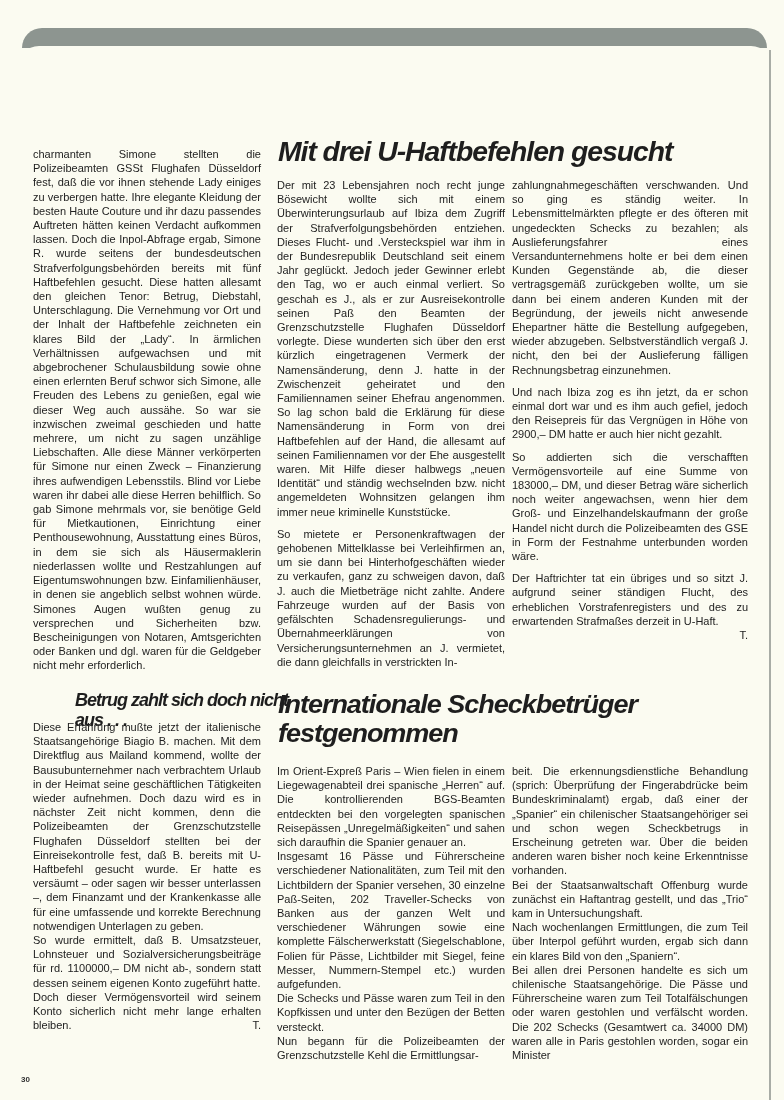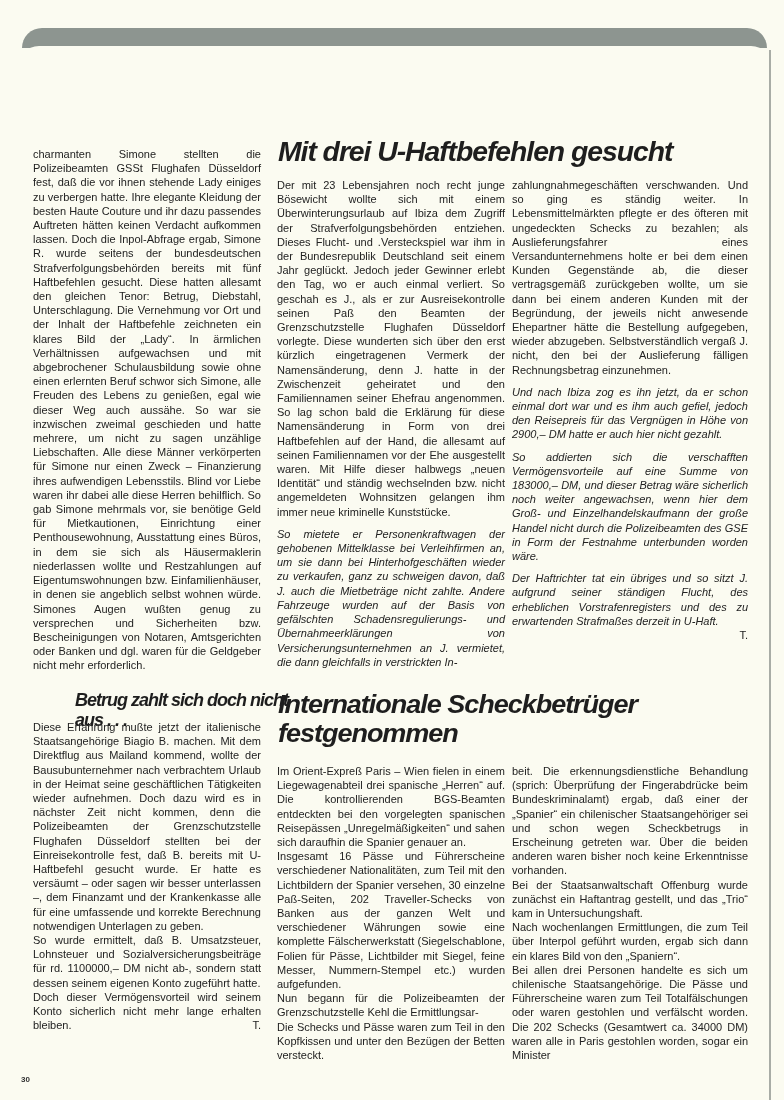--- a/index.html
+++ b/index.html
@@ -21,21 +21,21 @@
   .col-divider {
     position: absolute; left: 769px; top: 50px; width: 2px; height: 1050px;
     background: #a8aca6;
   }
   .col {
     position: absolute;
     font-size: 11px; line-height: 14.2px;
     text-align: justify; hyphens: none;
   }
   .col p { margin: 0; }
-  .col p + p.gap { margin-top: 8px; font-style: italic; }
+  .col p + p.gap { margin-top: 8px; }
   .col1-top { left: 33px; top: 147px; width: 228px; }
   .col1-bot { left: 33px; top: 720px; width: 228px; }
   .col2-top { left: 277px; top: 178px; width: 228px; }
   .col3-top { left: 512px; top: 178px; width: 236px; }
   .col2-bot { left: 277px; top: 764px; width: 228px; }
   .col3-bot { left: 512px; top: 764px; width: 236px; }
   .headline {
     position: absolute; margin: 0;
     font-family: "Liberation Sans", sans-serif;
     font-weight: bold; font-style: italic; color: #1e1e1e;
@@ -82,22 +82,22 @@
 <div class="col col1-bot">
   <p>Diese Erfahrung mußte jetzt der italienische Staatsangehörige Biagio B. machen. Mit dem Direktflug aus Mailand kommend, wollte der Bausubunternehmer nach verbrachtem Urlaub in der Heimat seine geschäftlichen Tätigkeiten wieder aufnehmen. Doch dazu wird es in nächster Zeit nicht kommen, denn die Polizeibeamten der Grenzschutzstelle Flughafen Düsseldorf stellten bei der Einreisekontrolle fest, daß B. bereits mit U-Haftbefehl gesucht wurde. Er hatte es versäumt – oder sagen wir besser unterlassen –, dem Finanzamt und der Krankenkasse alle für eine umfassende und korrekte Berechnung notwendigen Unterlagen zu geben.</p>
   <p>So wurde ermittelt, daß B. Umsatzsteuer, Lohnsteuer und Sozialversicherungsbeiträge für rd. 1100000,– DM nicht ab-, sondern statt dessen seinem eigenen Konto zugeführt hatte.</p>
   <p><span>Doch dieser Vermögensvorteil wird seinem Konto sicherlich nicht mehr lange erhalten bleiben.</span><span class="signoff-inline">T.</span></p>
 </div>
 
 <h2 class="headline h-inter">Internationale Scheckbetrüger festgenommen</h2>
 <div class="col col2-bot">
   <p>Im Orient-Expreß Paris – Wien fielen in einem Liegewagenabteil drei spanische „Herren“ auf. Die kontrollierenden BGS-Beamten entdeckten bei den vorgelegten spanischen Reisepässen „Unregelmäßigkeiten“ und sahen sich daraufhin die Spanier genauer an.</p>
   <p>Insgesamt 16 Pässe und Führerscheine verschiedener Nationalitäten, zum Teil mit den Lichtbildern der Spanier versehen, 30 einzelne Paß-Seiten, 202 Traveller-Schecks von Banken aus der ganzen Welt und verschiedener Währungen sowie eine komplette Fälscherwerkstatt (Siegelschablone, Folien für Pässe, Lichtbilder mit Siegel, feine Messer, Nummern-Stempel etc.) wurden aufgefunden.</p>
+  <p>Die Schecks und Pässe waren zum Teil in den Kopfkissen und unter den Bezügen der Betten versteckt.</p>
   <p>Nun begann für die Polizeibeamten der Grenzschutzstelle Kehl die Ermittlungsar-</p>
-  <p>Die Schecks und Pässe waren zum Teil in den Kopfkissen und unter den Bezügen der Betten versteckt.</p>
 </div>
 <div class="col col3-bot">
   <p>beit. Die erkennungsdienstliche Behandlung (sprich: Überprüfung der Fingerabdrücke beim Bundeskriminalamt) ergab, daß einer der „Spanier“ ein chilenischer Staatsangehöriger sei und schon wegen Scheckbetrugs in Erscheinung getreten war. Über die beiden anderen waren bisher noch keine Erkenntnisse vorhanden.</p>
   <p>Bei der Staatsanwaltschaft Offenburg wurde zunächst ein Haftantrag gestellt, und das „Trio“ kam in Untersuchungshaft.</p>
   <p>Nach wochenlangen Ermittlungen, die zum Teil über Interpol geführt wurden, ergab sich dann ein klares Bild von den „Spaniern“.</p>
   <p>Bei allen drei Personen handelte es sich um chilenische Staatsangehörige. Die Pässe und Führerscheine waren zum Teil Totalfälschungen oder waren gestohlen und verfälscht worden. Die 202 Schecks (Gesamtwert ca. 34000 DM) waren alle in Paris gestohlen worden, sogar ein Minister</p>
 </div>
 
 <div class="page-num">30</div>
 

